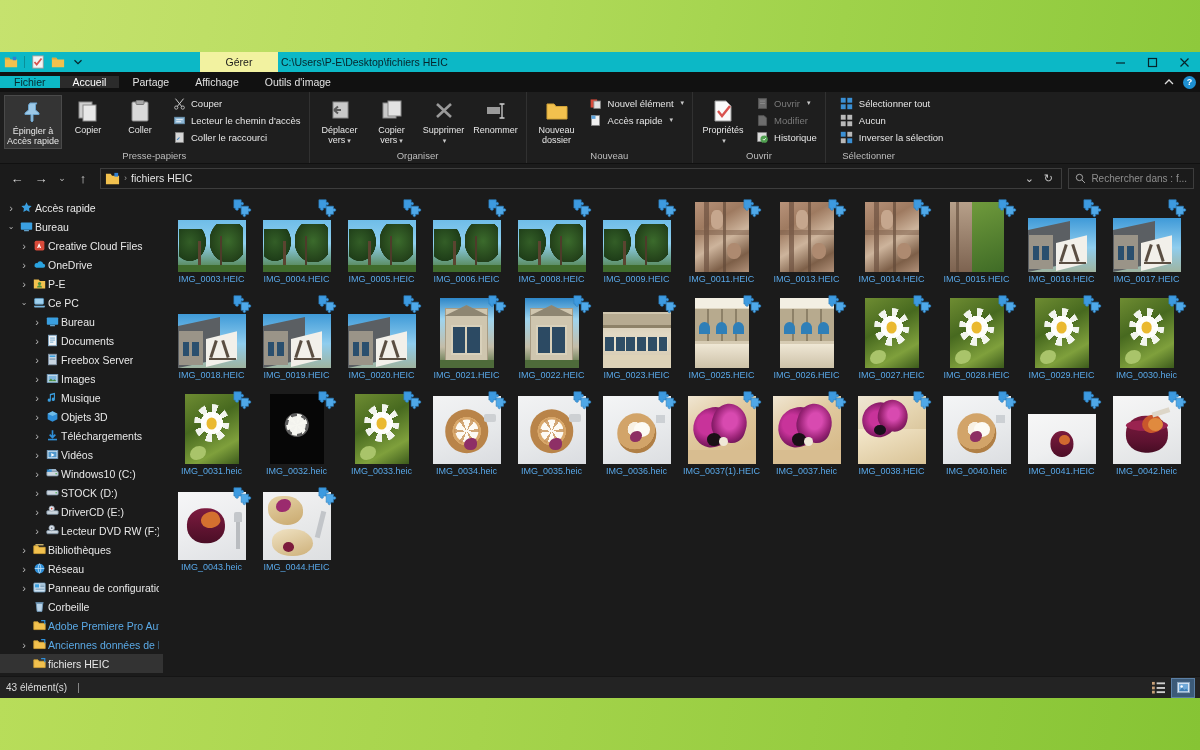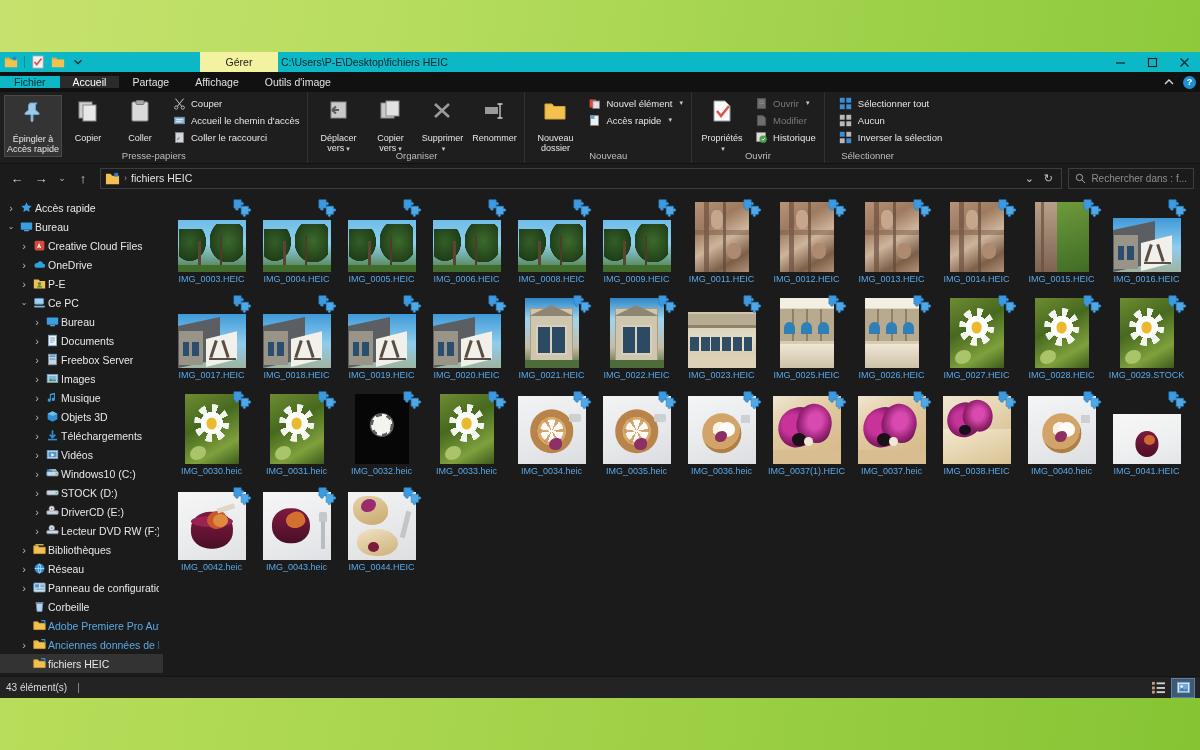--- a/index.html
+++ b/index.html
@@ -58,21 +58,21 @@
     border-right:1px solid #313131; padding:3px 4px 0 4px; position:relative; }
   .rgroup-body { display:flex; align-items:flex-start; height:52px; }
   .rgroup-title { font-size:9.5px; color:#bdbdbd; text-align:center;
     padding-bottom:2px; height:14px; line-height:14px; }
 
   .bigbtn { display:flex; flex-direction:column; align-items:center;
     width:52px; padding:2px 1px; color:#e6e6e6; font-size:9px; line-height:10px;
     text-align:center; }
   .bigbtn.wide { width:58px; }
   .bigbtn .ic { height:26px; display:flex; align-items:flex-end; justify-content:center; }
-  .bigbtn .lb { margin-top:10px; }
+  .bigbtn .lb { margin-top:2px; }
   .bigbtn.sel { background:#343434; border:1px solid #4a4a4a; }
 
   .smallcol { display:flex; flex-direction:column; justify-content:center;
     padding-left:4px; gap:1px; }
   .smallbtn { display:flex; align-items:center; gap:5px; color:#e6e6e6;
     font-size:9.5px; height:16px; padding:0 4px 0 2px; white-space:nowrap; }
   .smallbtn .ic { width:14px; height:14px; display:flex; align-items:center;
     justify-content:center; flex:0 0 14px; }
   .dim { color:#7a7a7a; }
   .caret { font-size:7px; color:#c9c9c9; margin-left:2px; }
@@ -237,21 +237,21 @@
               </span>
               <span>Couper</span>
             </div>
             <div class="smallbtn">
               <span class="ic">
                 <svg width="13" height="13" viewBox="0 0 16 16">
                   <rect x="2" y="4" width="12" height="8" fill="#8fb8d6" stroke="#6a93b0"></rect>
                   <path d="M4 7h8M4 9.5h6" stroke="#fff" stroke-width="1"></path>
                 </svg>
               </span>
-              <span>Accueil le chemin d'accès</span>
+              <span>Lecteur le chemin d'accès</span>
             </div>
             <div class="smallbtn">
               <span class="ic">
                 <svg width="13" height="13" viewBox="0 0 16 16">
                   <rect x="3" y="2" width="10" height="12" fill="#d6d6d6" stroke="#8a8a8a"></rect>
                   <path d="M5 11l3-3" stroke="#3b7fbf" stroke-width="1.3"></path>
                 </svg>
               </span>
               <span>Coller le raccourci</span>
             </div>
@@ -835,36 +835,20 @@
       <div style="position:absolute;left:52%;top:0;width:6%;height:100%;background:#5f4636;opacity:.65"></div>
       <div style="position:absolute;left:0;top:40%;width:100%;height:7%;background:#7a5c47;opacity:.5"></div>
       <div style="position:absolute;left:30%;top:12%;width:22%;height:26%;background:#c6a78e;border-radius:40%"></div>
       <div style="position:absolute;left:60%;top:58%;width:26%;height:24%;background:#ae8a70;border-radius:45%"></div>
                 </div>
                 <svg class="puzzle" viewBox="0 0 24 22">
   <path d="M2 2h8v3.2c.9-.9 2.6-.5 2.6 1s-1.7 1.9-2.6 1V11H6.5c.9.9.5 2.6-1 2.6S2.8 11.9 3.7 11H2z" fill="#3d9ae0" stroke="#2a7ec0" stroke-width=".7"></path>
   <path d="M10 9h8v3.2c.9-.9 2.6-.5 2.6 1s-1.7 1.9-2.6 1V18h-3.5c.9.9.5 2.6-1 2.6s-1.9-1.7-1-2.6H10z" fill="#4fa8e8" stroke="#2a7ec0" stroke-width=".7"></path>
 </svg>
               </div>
-              <div class="flabel">IMG_0012.HEIC</div>
-            </div>
-            <div class="tile">
-              <div class="thumbwrap">
-                <div class="thumb" style="width:54px;height:70px;background:linear-gradient(150deg,#b8937a 0%,#9e7a60 30%,#cdb49c 55%,#7d5f48 80%,#b09078 100%)">
-      <div style="position:absolute;left:18%;top:0;width:8%;height:100%;background:#6d5140;opacity:.7"></div>
-      <div style="position:absolute;left:52%;top:0;width:6%;height:100%;background:#5f4636;opacity:.65"></div>
-      <div style="position:absolute;left:0;top:40%;width:100%;height:7%;background:#7a5c47;opacity:.5"></div>
-      <div style="position:absolute;left:30%;top:12%;width:22%;height:26%;background:#c6a78e;border-radius:40%"></div>
-      <div style="position:absolute;left:60%;top:58%;width:26%;height:24%;background:#ae8a70;border-radius:45%"></div>
-                </div>
-                <svg class="puzzle" viewBox="0 0 24 22">
-  <path d="M2 2h8v3.2c.9-.9 2.6-.5 2.6 1s-1.7 1.9-2.6 1V11H6.5c.9.9.5 2.6-1 2.6S2.8 11.9 3.7 11H2z" fill="#3d9ae0" stroke="#2a7ec0" stroke-width=".7"></path>
-  <path d="M10 9h8v3.2c.9-.9 2.6-.5 2.6 1s-1.7 1.9-2.6 1V18h-3.5c.9.9.5 2.6-1 2.6s-1.9-1.7-1-2.6H10z" fill="#4fa8e8" stroke="#2a7ec0" stroke-width=".7"></path>
-</svg>
-              </div>
               <div class="flabel">IMG_0013.HEIC</div>
             </div>
             <div class="tile">
               <div class="thumbwrap">
                 <div class="thumb" style="width:54px;height:70px;background:linear-gradient(150deg,#b8937a 0%,#9e7a60 30%,#cdb49c 55%,#7d5f48 80%,#b09078 100%)">
       <div style="position:absolute;left:18%;top:0;width:8%;height:100%;background:#6d5140;opacity:.7"></div>
       <div style="position:absolute;left:52%;top:0;width:6%;height:100%;background:#5f4636;opacity:.65"></div>
       <div style="position:absolute;left:0;top:40%;width:100%;height:7%;background:#7a5c47;opacity:.5"></div>
       <div style="position:absolute;left:30%;top:12%;width:22%;height:26%;background:#c6a78e;border-radius:40%"></div>
       <div style="position:absolute;left:60%;top:58%;width:26%;height:24%;background:#ae8a70;border-radius:45%"></div>
@@ -1103,21 +1087,21 @@
       <div style="position:absolute;left:50%;top:42%;transform:translate(-50%,-50%);width:62%;height:50%;background:radial-gradient(circle at 50% 50%,#f2c33a 0 14%,#fdfdf8 15% 46%,transparent 47%)"></div>
       <div style="position:absolute;left:50%;top:42%;transform:translate(-50%,-50%);width:66%;height:54%;background:conic-gradient(from 0deg,#fff 0 6%,transparent 6% 12%,#fff 12% 18%,transparent 18% 25%,#fff 25% 31%,transparent 31% 37%,#fff 37% 44%,transparent 44% 50%,#fff 50% 56%,transparent 56% 62%,#fff 62% 69%,transparent 69% 75%,#fff 75% 81%,transparent 81% 87%,#fff 87% 94%,transparent 94% 100%);border-radius:50%;opacity:.92"></div>
       <div style="position:absolute;left:50%;top:42%;transform:translate(-50%,-50%);width:20%;height:16%;background:#eab92f;border-radius:50%"></div>
       <div style="position:absolute;left:10%;bottom:6%;width:30%;height:20%;background:#a9c46a;border-radius:60% 40%"></div>
                 </div>
                 <svg class="puzzle" viewBox="0 0 24 22">
   <path d="M2 2h8v3.2c.9-.9 2.6-.5 2.6 1s-1.7 1.9-2.6 1V11H6.5c.9.9.5 2.6-1 2.6S2.8 11.9 3.7 11H2z" fill="#3d9ae0" stroke="#2a7ec0" stroke-width=".7"></path>
   <path d="M10 9h8v3.2c.9-.9 2.6-.5 2.6 1s-1.7 1.9-2.6 1V18h-3.5c.9.9.5 2.6-1 2.6s-1.9-1.7-1-2.6H10z" fill="#4fa8e8" stroke="#2a7ec0" stroke-width=".7"></path>
 </svg>
               </div>
-              <div class="flabel">IMG_0029.STOCK</div>
+              <div class="flabel">IMG_0029.HEIC</div>
             </div>
             <div class="tile">
               <div class="thumbwrap">
                 <div class="thumb" style="width:54px;height:70px;background:linear-gradient(150deg,#6e8c32 0%,#47691f 40%,#7fa03c 75%,#3c5a1c 100%)">
       <div style="position:absolute;left:50%;top:42%;transform:translate(-50%,-50%);width:62%;height:50%;background:radial-gradient(circle at 50% 50%,#f2c33a 0 14%,#fdfdf8 15% 46%,transparent 47%)"></div>
       <div style="position:absolute;left:50%;top:42%;transform:translate(-50%,-50%);width:66%;height:54%;background:conic-gradient(from 0deg,#fff 0 6%,transparent 6% 12%,#fff 12% 18%,transparent 18% 25%,#fff 25% 31%,transparent 31% 37%,#fff 37% 44%,transparent 44% 50%,#fff 50% 56%,transparent 56% 62%,#fff 62% 69%,transparent 69% 75%,#fff 75% 81%,transparent 81% 87%,#fff 87% 94%,transparent 94% 100%);border-radius:50%;opacity:.92"></div>
       <div style="position:absolute;left:50%;top:42%;transform:translate(-50%,-50%);width:20%;height:16%;background:#eab92f;border-radius:50%"></div>
       <div style="position:absolute;left:10%;bottom:6%;width:30%;height:20%;background:#a9c46a;border-radius:60% 40%"></div>
                 </div>
                 <svg class="puzzle" viewBox="0 0 24 22">

